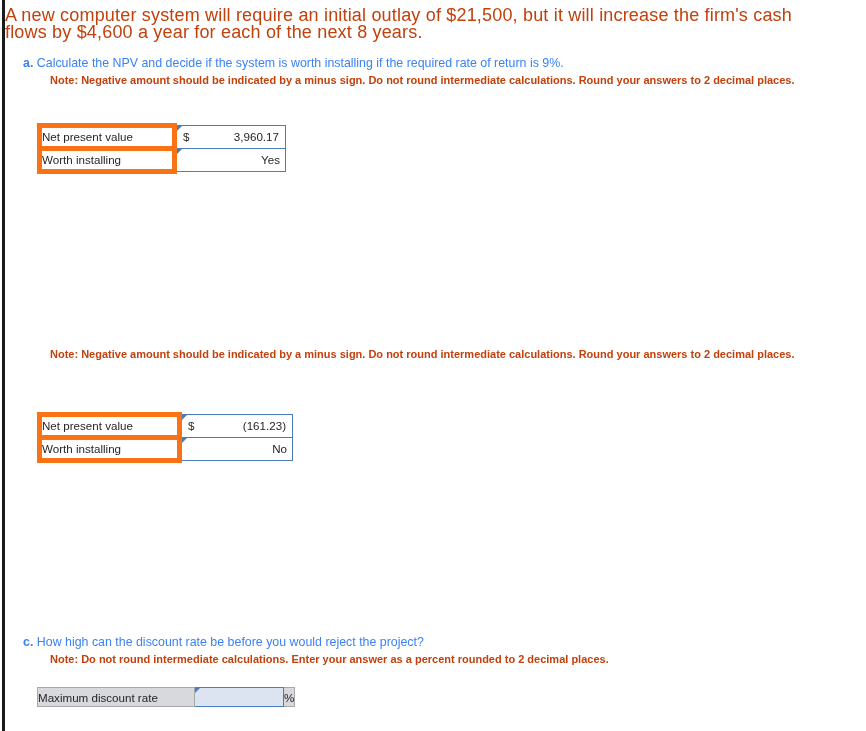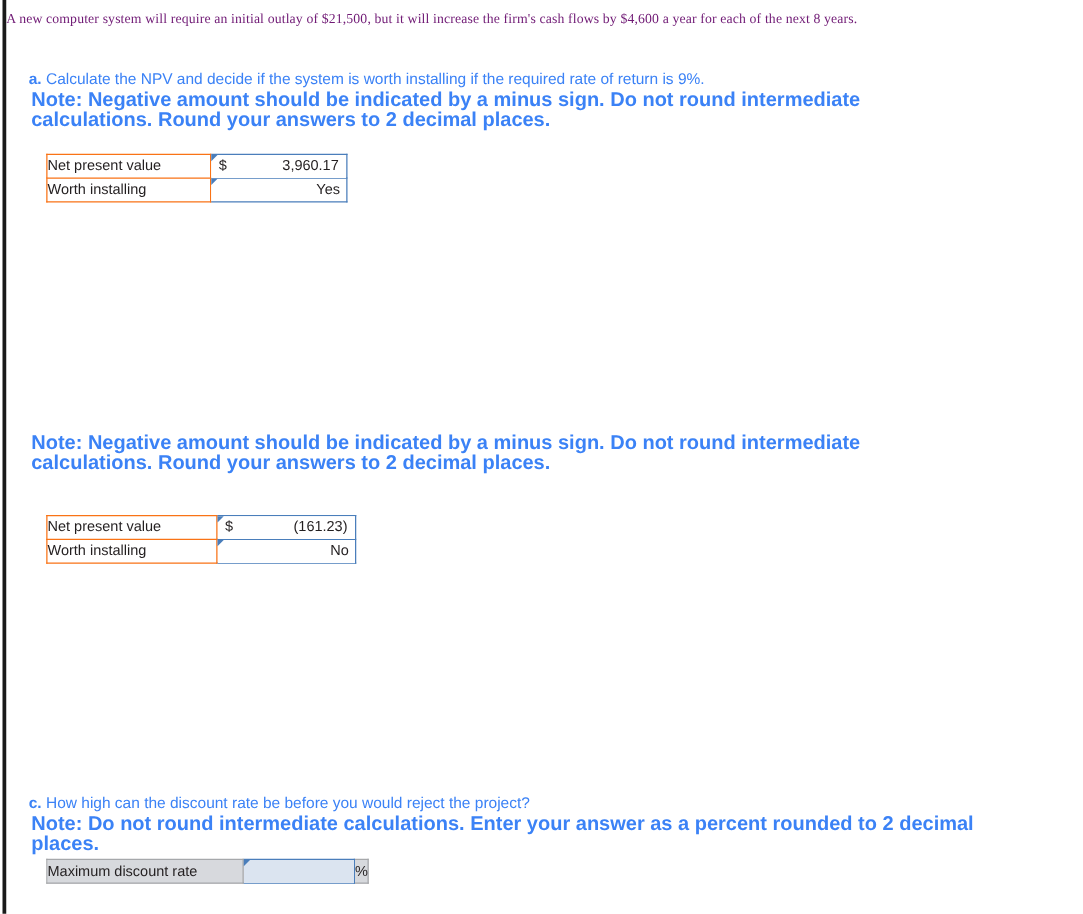--- a/index.html
+++ b/index.html
@@ -35,25 +35,24 @@
     width: 866px;
     height: 731px;
   }
 
   
   .intro {
     position: absolute;
     left: 5px;
     top: 7px;
     width: 790px;
-    font-size: 11px;
+    font-size: 18px;
     line-height: 17px;
-    color: #701a75;
+    color: #c2410c;
     letter-spacing: 0.01em;
-    font-family: Liberation Serif, serif;
   }
 
   
   .qblock {
     position: absolute;
     left: 23px;
     width: 800px;
   }
   .qline {
     font-size: 12.4px;
@@ -63,42 +62,42 @@
   }
   .qlabel {
     font-weight: bold;
     font-size: 12.4px;
   }
   .qtext {
     font-weight: normal;
   }
   .note {
     margin-top: 2px;
-    margin-left: 2px;
-    font-size: 16px;
+    margin-left: 27px;
+    font-size: 11px;
     line-height: 15.5px;
     font-weight: bold;
-    color: #3b82f6;
+    color: #c2410c;
     width: 760px;
   }
 
   
   .ans-table {
     position: absolute;
     border-collapse: collapse;
     font-size: 11.6px;
     color: #231f20;
   }
   .ans-table td {
     padding: 0;
     height: 18px;
     vertical-align: middle;
   }
   .cell-label {
-    border: 1px solid #f97316;
+    border: 5px solid #f97316;
     background: #ffffff;
     padding: 1px 4px 2px 4px;
     white-space: nowrap;
     font-size: 11.6px;
     line-height: 14px;
   }
   .cell-input {
     border: 1px solid #4a7ebb;
     background: #ffffff;
     position: relative;

